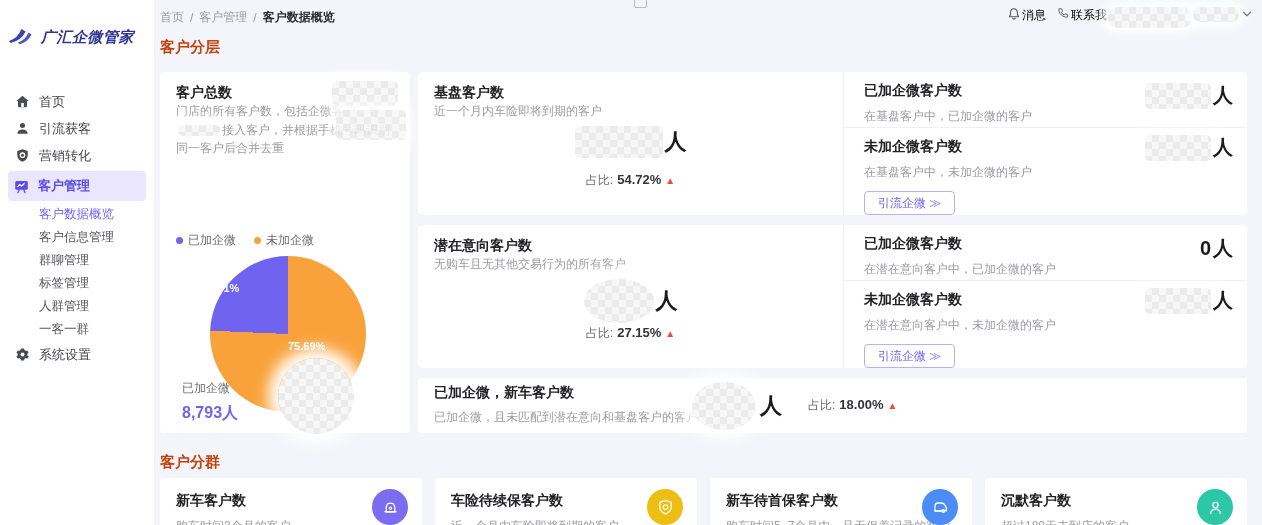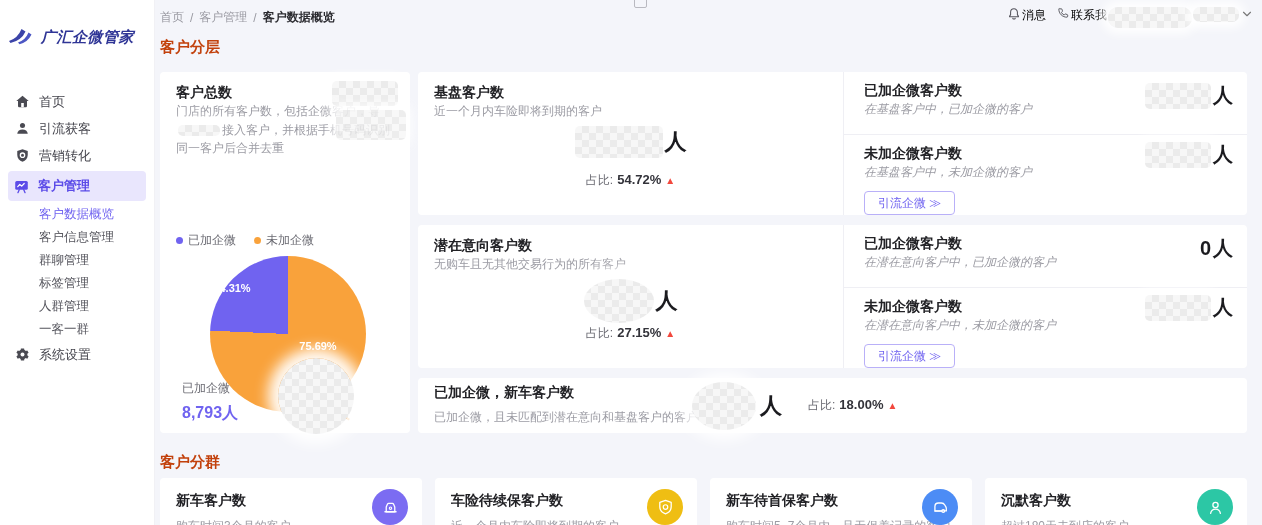--- a/index.html
+++ b/index.html
@@ -41,40 +41,40 @@
   .card-total{left:160px;top:72px;width:250px;height:361px;}
   .card-pad{position:relative;width:100%;height:100%;padding:12px 16px;}
   .c-title{font-size:14px;font-weight:bold;color:#222226;}
   .c-desc{margin-top:0;font-size:12px;color:var(--muted);line-height:1.55;width:220px;}
   .legend{position:absolute;left:16px;top:160px;display:flex;gap:18px;font-size:12px;color:#6a6a72;}
   .legend .li{display:flex;align-items:center;gap:5px;cursor:pointer;}
   .dot{width:7px;height:7px;border-radius:50%;}
   .dot-p{background:var(--purple);} .dot-o{background:var(--orange);}
   .pie{position:absolute;left:50px;top:124px;width:156px;height:156px;border-radius:50%;}
   .pie-wrap{position:absolute;left:0;top:60px;width:250px;height:220px;}
-  .pie-label{position:absolute;font-size:11px;font-weight:bold;color:#fff;width:60px;text-align:center;}
+  .pie-label{position:absolute;font-size:11px;font-weight:bold;color:#fff;width:60px;text-align:left;}
   .pl-1{left:42px;top:150px;} .pl-2{left:128px;top:208px;}
   .t-foot{position:absolute;left:22px;top:308px;display:flex;gap:62px;}
   .t-foot .lbl{font-size:12px;color:#6a6a72;}
   .t-foot .val{margin-top:6px;font-size:16px;font-weight:bold;}
   .v-purple{color:var(--purple);} .v-orange{color:var(--orange);}
 
   
   .row-card{left:418px;width:829px;display:flex;}
   .rc-1{top:72px;height:143px;} .rc-2{top:225px;height:143px;}
   .row-left{position:relative;width:425px;padding:12px 16px;}
   .big-val{position:absolute;left:0;top:54px;width:100%;display:flex;align-items:center;justify-content:center;gap:2px;}
   .unit-big{font-size:22px;font-weight:bold;color:#1b1b1f;}
   .ratio{position:absolute;left:0;top:100px;width:100%;text-align:center;font-size:12px;color:#6a6a72;}
   .ratio b{font-size:13px;color:#33333a;font-weight:bold;margin-left:4px;}
   .tri{color:var(--red);font-size:10px;margin-left:4px;}
   .row-right{position:relative;flex:1;border-left:1px solid var(--line);display:flex;flex-direction:column;}
   .half{position:relative;flex:1;padding:10px 16px 0 20px;}
   .half.h1{border-bottom:1px solid var(--line);}
-  .half .c-desc{width:auto;font-style:italic;}
+  .half .c-desc{margin-top:7px;width:auto;}
   .sub-val{position:absolute;right:14px;top:10px;display:flex;align-items:center;gap:2px;}
   .unit-sub{font-size:20px;font-weight:bold;color:#1b1b1f;}
   .btn{display:inline-flex;align-items:center;justify-content:center;margin-top:9px;height:24px;padding:0 13px;border:1px solid #B9B0F8;border-radius:4px;background:#fff;color:var(--purple);font-size:12px;cursor:pointer;}
 
   
   .card-match{left:418px;top:378px;width:829px;height:55px;display:flex;align-items:center;padding:0 16px;}
   .m-text{width:272px;}
   .m-text .c-desc{margin-top:6px;width:auto;white-space:nowrap;overflow:hidden;}
   .m-val{display:flex;align-items:center;gap:4px;margin-left:-14px;}
   .m-ratio{font-size:12px;color:#6a6a72;margin-left:26px;}

